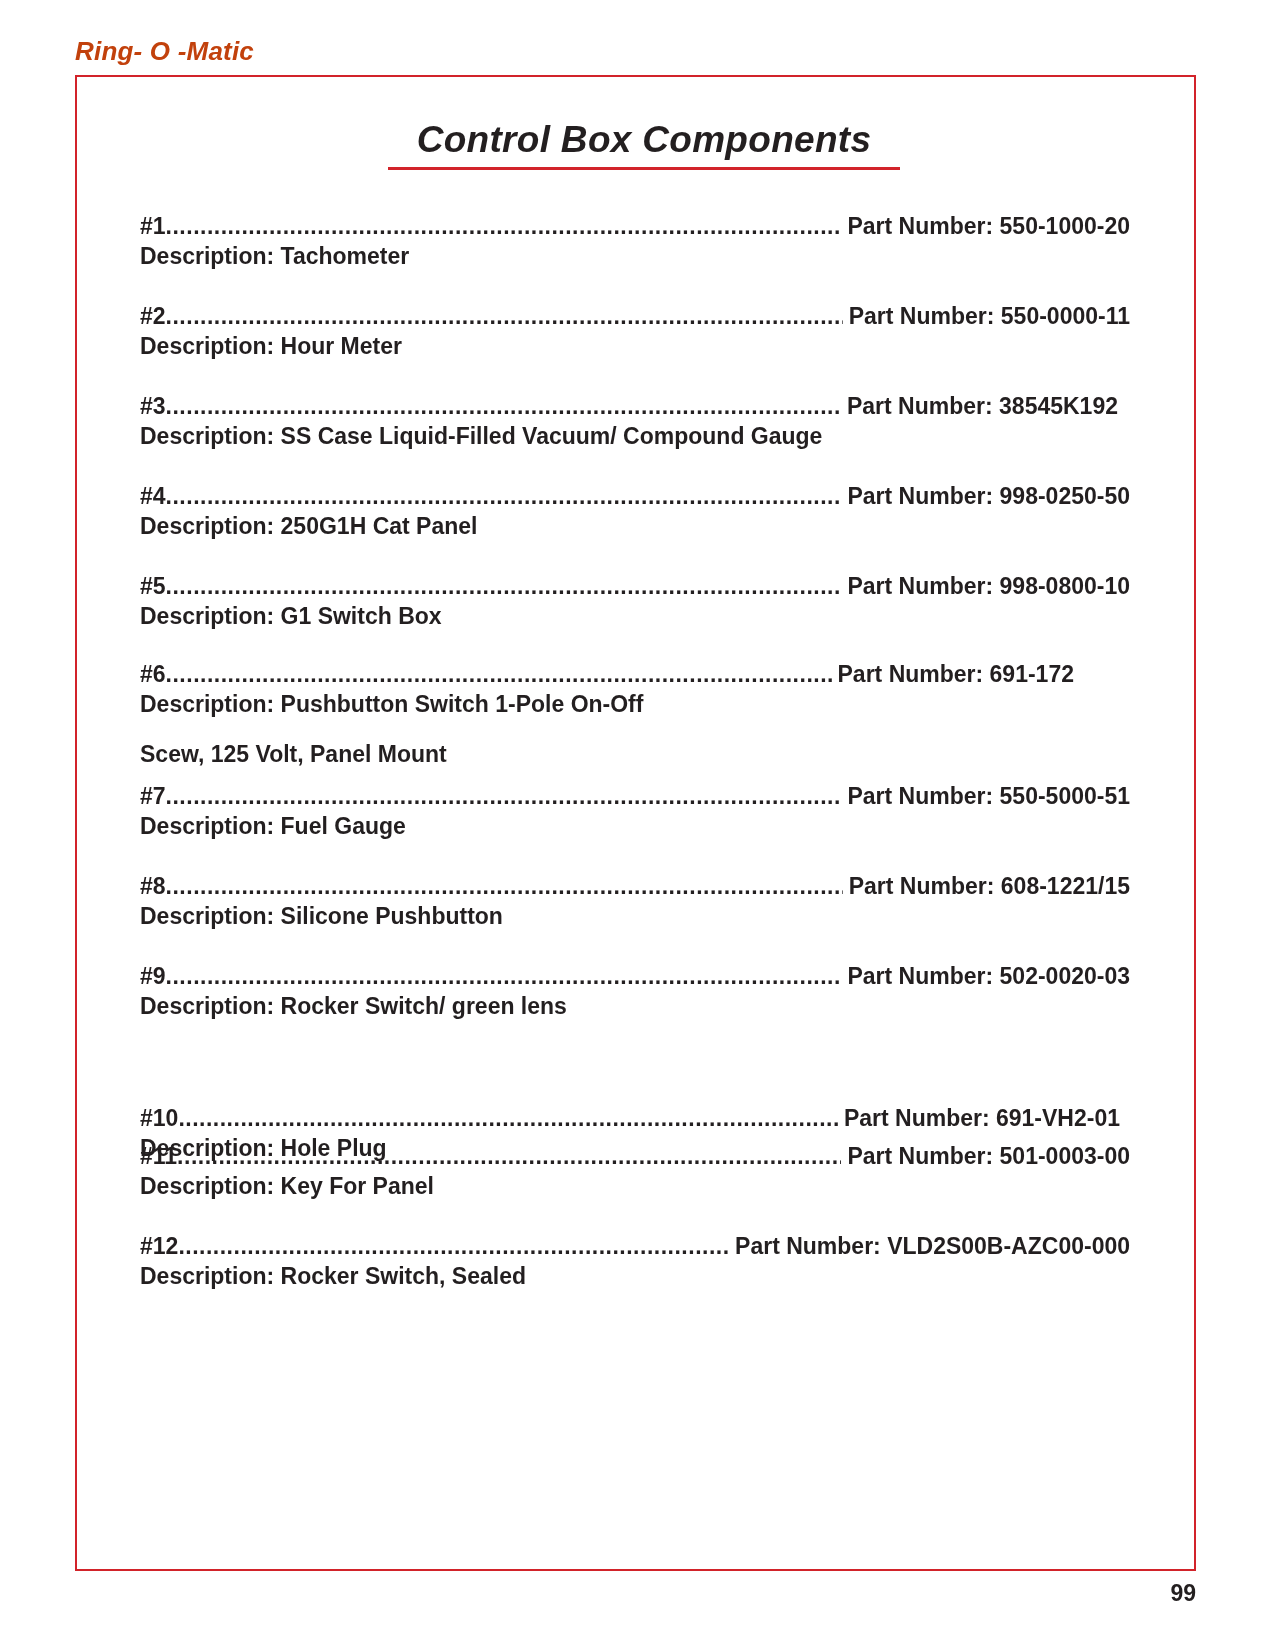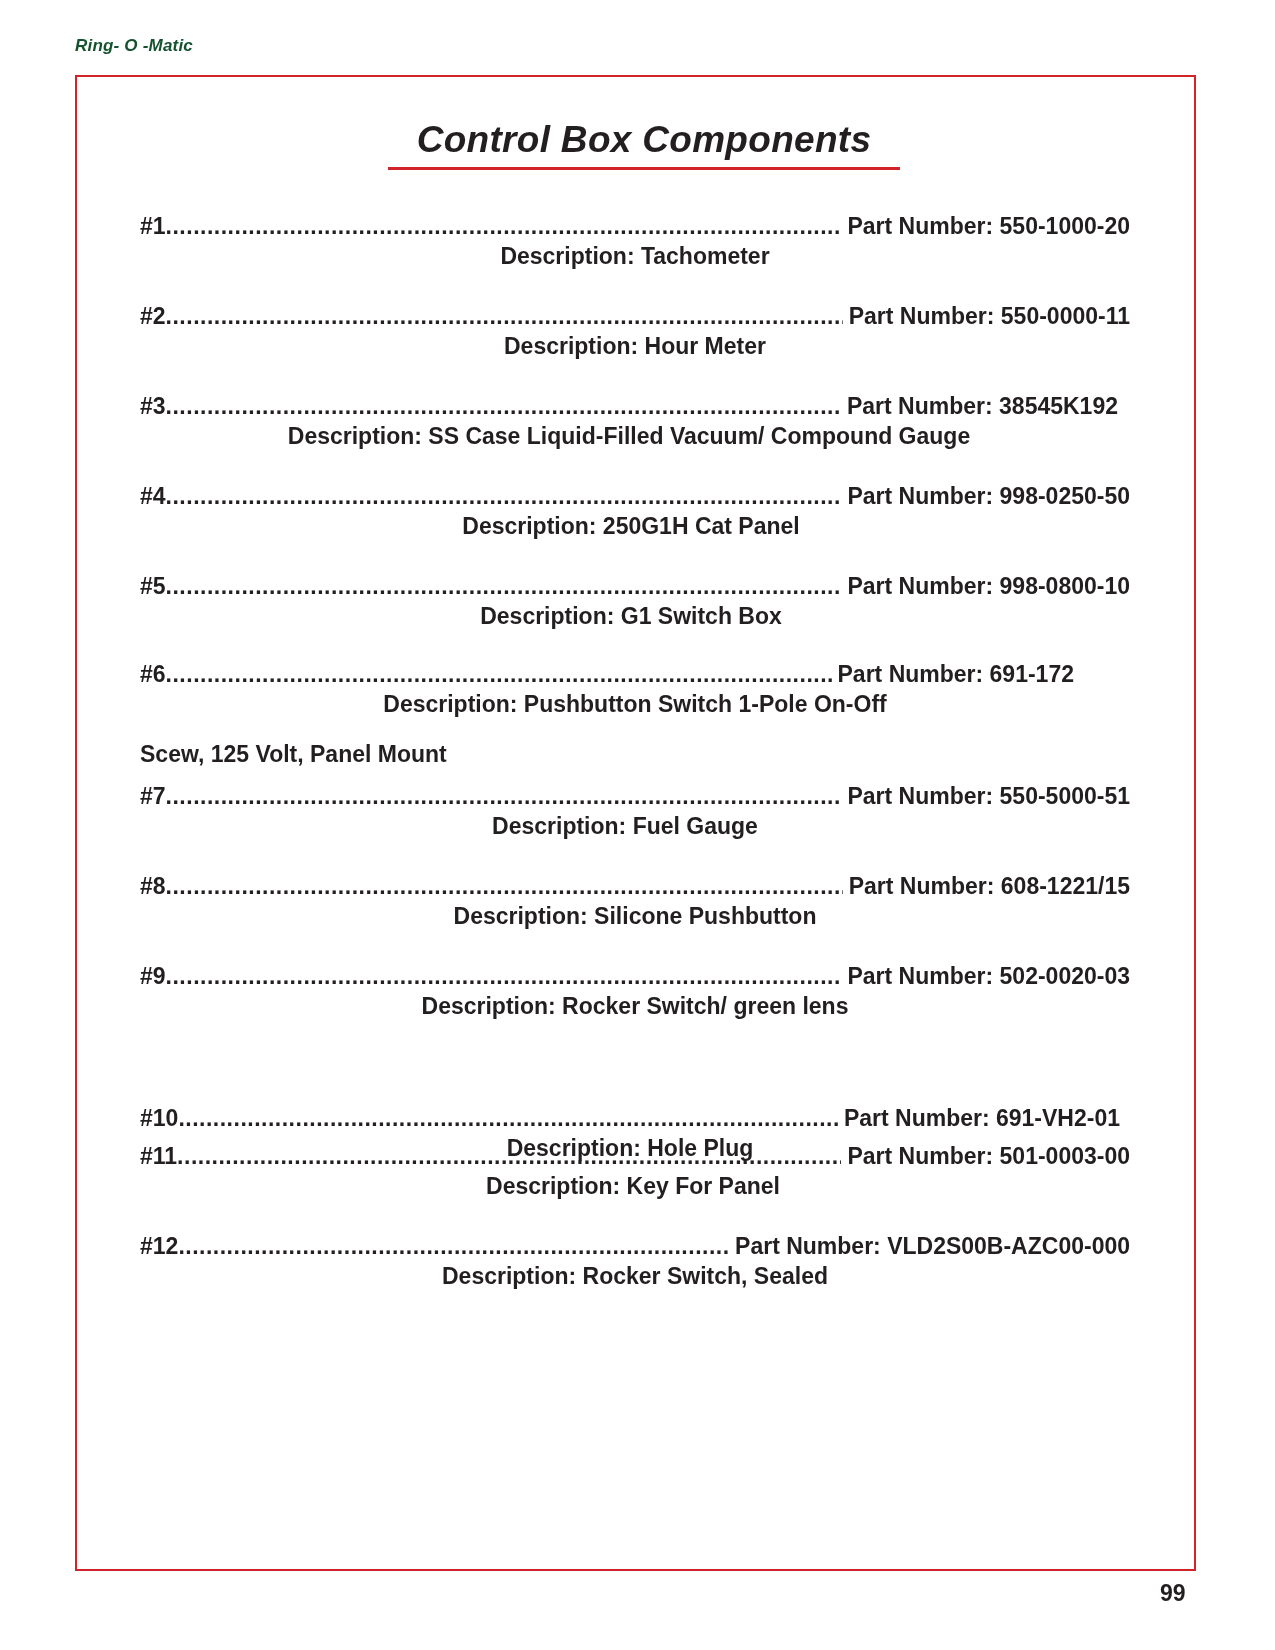--- a/index.html
+++ b/index.html
@@ -1,35 +1,35 @@
 <!DOCTYPE html>
 <html><head>
 <meta charset="utf-8">
 <style>
   html, body { margin:0; padding:0; background:#ffffff; }
   body { width:1275px; height:1650px; position:relative; overflow:hidden;
          font-family:"Liberation Sans", sans-serif; color:#231f20; }
-  .running-head { position:absolute; left:75px; top:36px; font-size:17px; font-weight:bold;
-                  font-style:italic; color:#14532d; letter-spacing:0.2px; }
+  .running-head { position:absolute; left:75px; top:36px; font-size:26px; font-weight:bold;
+                  font-style:italic; color:#c2410c; letter-spacing:0.2px; }
   .frame { position:absolute; left:75px; top:75px; width:1121px; height:1496px;
            border:2px solid #d2232a; box-sizing:border-box; }
   .title-wrap { position:absolute; left:388px; top:90px; width:512px; text-align:center;margin-top:28px; }
   .title { font-size:37px; font-weight:bold; font-style:italic; color:#231f20; line-height:44px;
            letter-spacing:0.3px; white-space:nowrap; }
   .title-rule { height:3px; background:#d2232a; margin-top:5px; }
   .item { position:absolute; left:140px; width:990px; font-size:23px; font-weight:bold;
           line-height:30px; }
   .part-line { display:flex; align-items:baseline; white-space:nowrap; height:30px; }
   .num { flex:0 0 auto; }
   .leader { flex:1 1 auto; overflow:hidden; white-space:nowrap; letter-spacing:0.5px; margin:0 6px 0 0; }
   .leader::before { content:"................................................................................................................................................................"; }
   .part { flex:0 0 auto; }
-  .desc { text-align:center; white-space:nowrap; }
+  .desc { text-align:left; white-space:nowrap; }
   .desc-left { text-align:left; white-space:nowrap;margin-top:20px; }
-  .page-num { position:absolute; left:1160px; top:1580px; width:36px; 
+  .page-num { position:absolute; left:1160px; top:1580px; width:36px; text-align:right;
               font-size:23px; font-weight:bold; color:#231f20; }
 </style>
 </head>
 <body>
 
 <div class="running-head">Ring- O -Matic</div>
 
 <div class="frame"></div>
 
 <div class="title-wrap">

